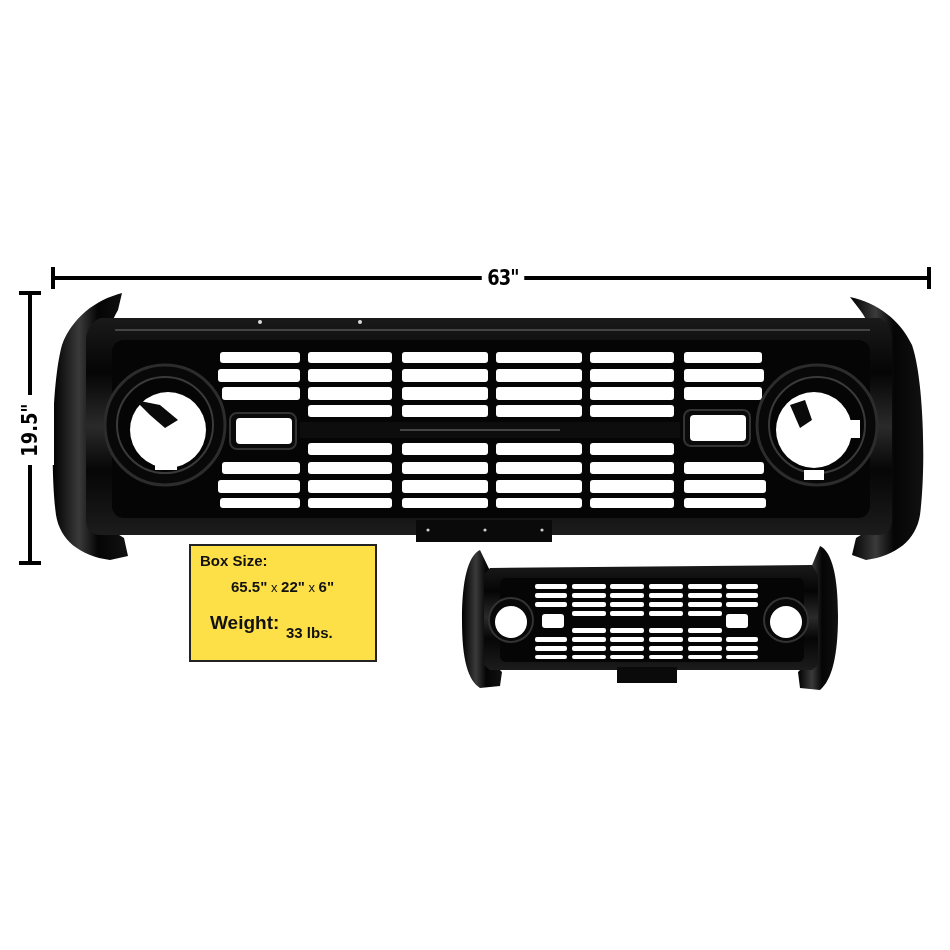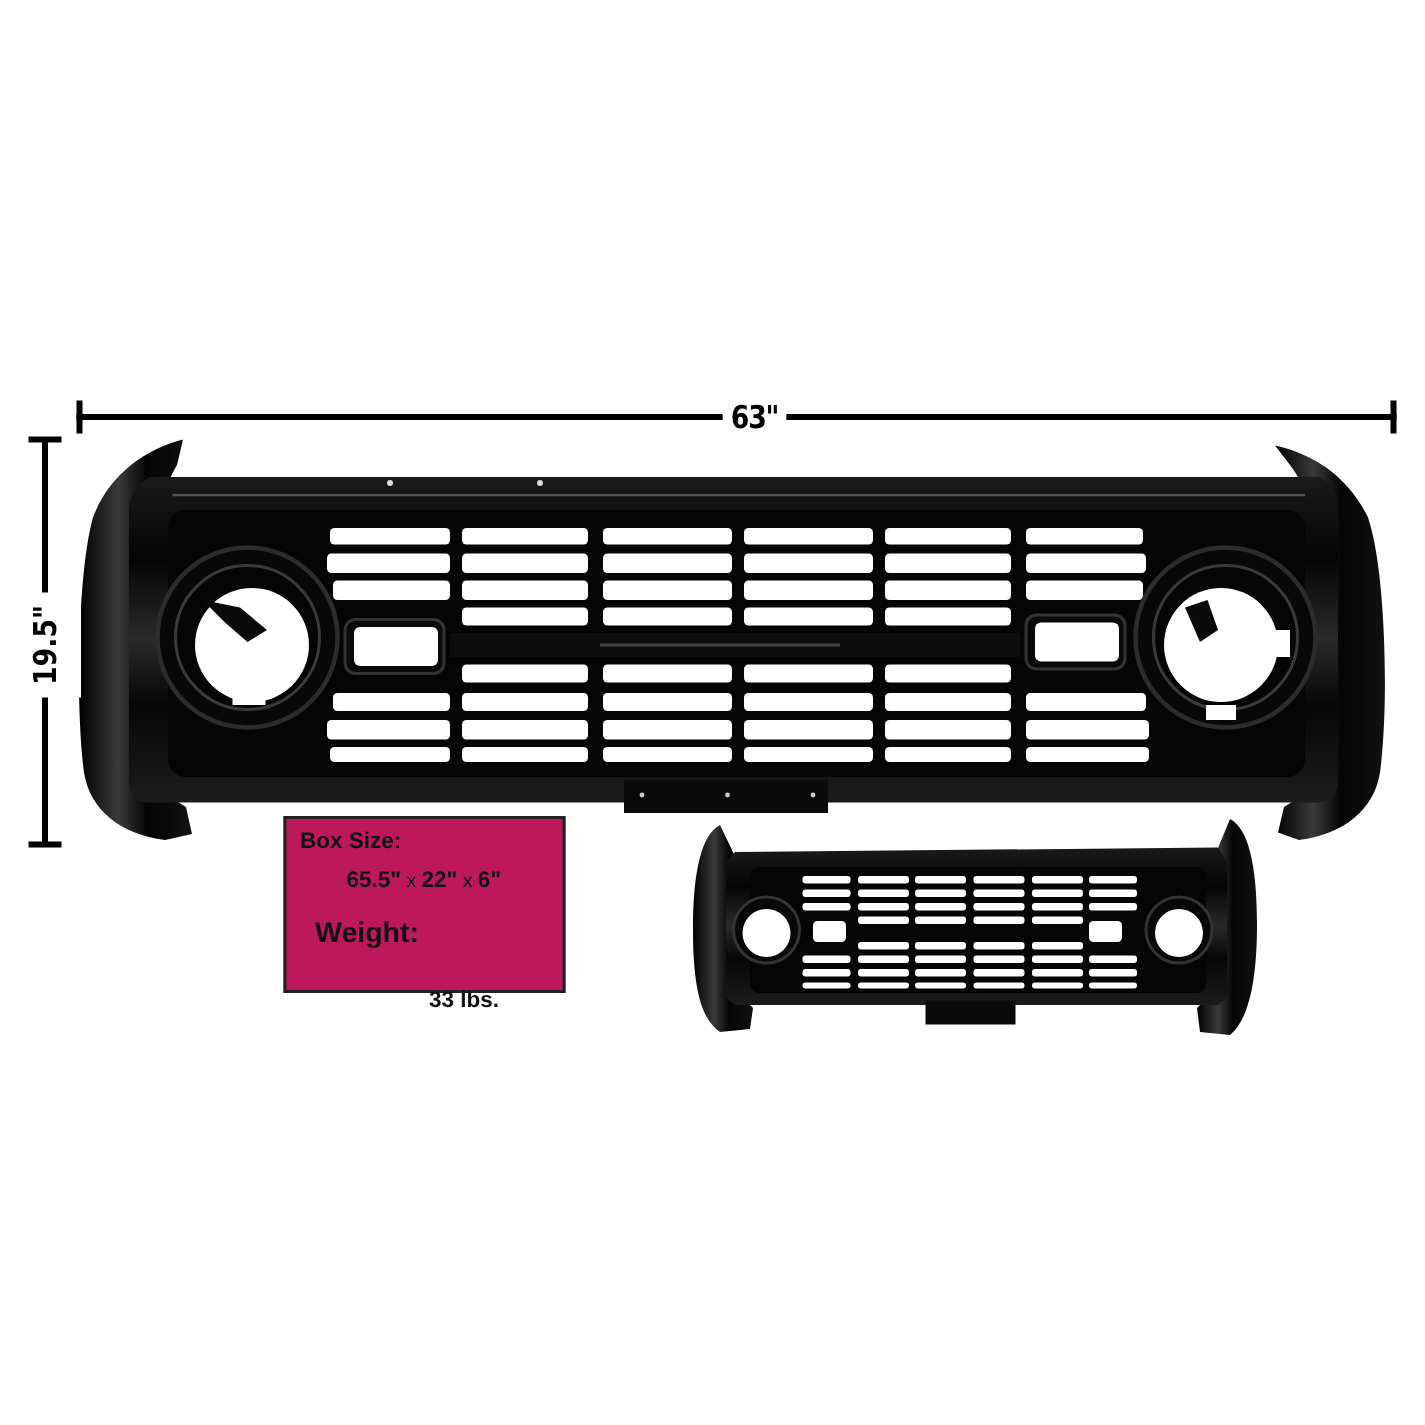--- a/index.html
+++ b/index.html
@@ -15,27 +15,27 @@
                    letter-spacing: -1px; transform: scaleX(0.85); }
 
     .dim-v { left: 28px; top: 293px; width: 4px; height: 270px; background: #000; }
     .dim-v-cap-t { left: 19px; top: 291px; width: 22px; height: 4px; background: #000; }
     .dim-v-cap-b { left: 19px; top: 561px; width: 22px; height: 4px; background: #000; }
     .dim-v-label { left: 6px; top: 395px; width: 48px; height: 70px; background: #fff; }
     .dim-v-label span { position: absolute; left: 50%; top: 50%; transform: translate(-50%, -50%) rotate(-90deg) scaleX(0.85);
                    font-family: "DejaVu Sans", sans-serif; font-weight: bold; font-size: 21px; color: #000; white-space: nowrap; }
 
     
-    .info-box { left: 189px; top: 544px; width: 188px; height: 118px; border: 2px solid #222; background: #be185d; box-sizing: border-box; text-decoration: underline; }
+    .info-box { left: 189px; top: 544px; width: 188px; height: 118px; border: 2px solid #222; background: #fde047; box-sizing: border-box; text-decoration: underline; }
     .info-box .t { position: absolute; font-family: "Liberation Sans", sans-serif; font-weight: bold; color: #111; white-space: nowrap; }
     .info-box .box-label { left: 9px; top: 6px; font-size: 15px; }
     .info-box .box-value { left: 40px; top: 32px; font-size: 15px; }
     .info-box .box-value .x { font-weight: normal; font-size: 13px; }
     .info-box .weight-label { left: 19px; top: 66px; font-size: 19px; }
-    .info-box .weight-value { left: 95px; top: 112px; font-size: 15px; text-align: center; }
+    .info-box .weight-value { left: 95px; top: 78px; font-size: 15px; text-align: center; }
 
     svg { position: absolute; left: 0; top: 0; }
   </style>
 </head>
 <body>
 
 <svg width="950" height="950" viewBox="0 0 950 950">
   <defs>
     <linearGradient id="gloss" x1="0" y1="0" x2="0" y2="1">
       <stop offset="0" stop-color="#1a1a1a"></stop>

